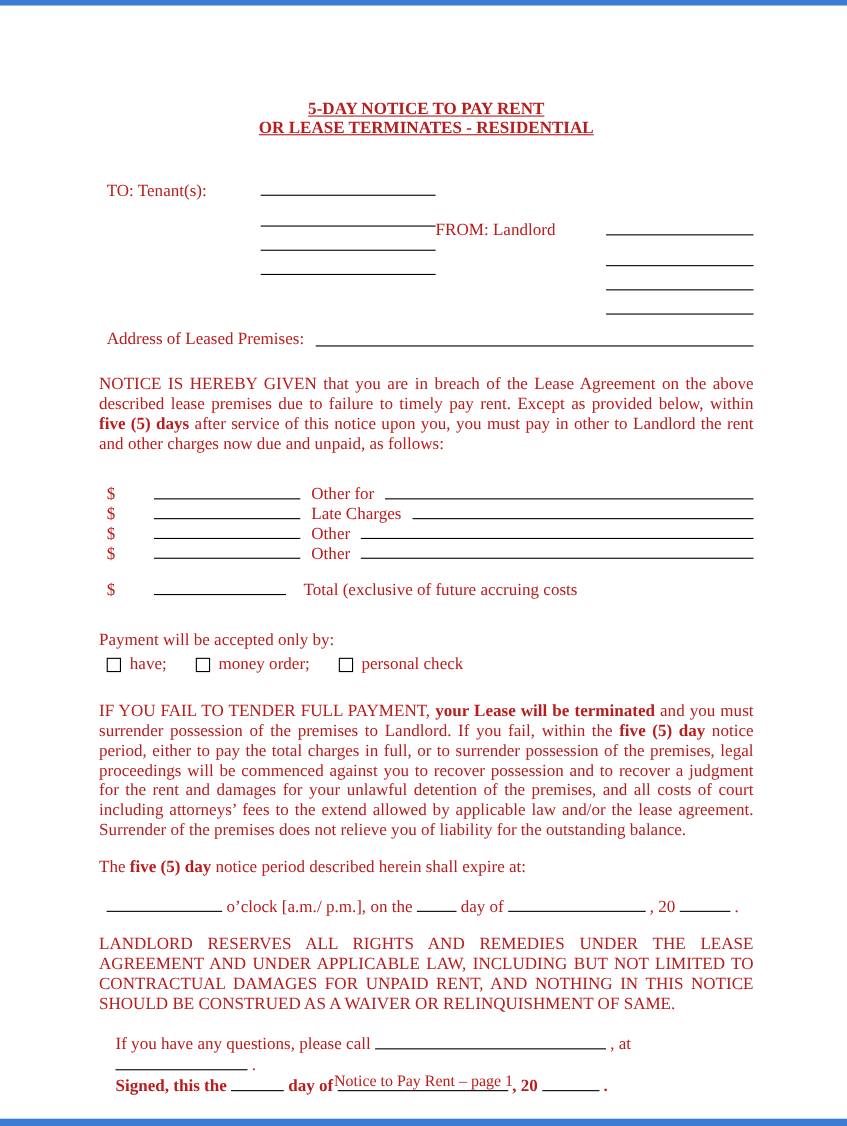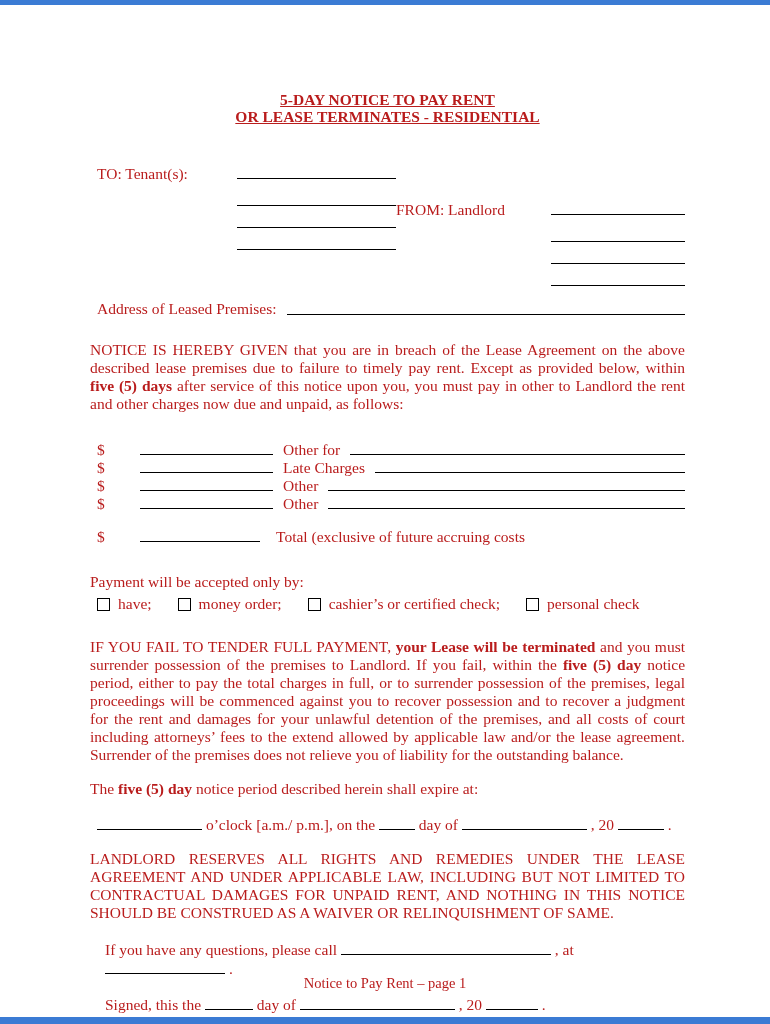--- a/index.html
+++ b/index.html
@@ -59,21 +59,21 @@
   .payment-intro { margin-top: 26px; line-height: 19px; }
   .checkbox-row { display: flex; align-items: center; margin-top: 3px; height: 20px; padding-left: 7px; }
   .cb-group { display: flex; align-items: center; margin-right: 26px; }
   .checkbox { width: 13px; height: 13px; border: 1.5px solid #000; display: inline-block; margin-right: 8px; flex: none; }
 
   .p-fail { margin-top: 24px; }
   .expire-sentence { margin-top: 15px; line-height: 19px; }
   .time-line { margin-top: 17px; padding-left: 7px; line-height: 19px; }
   .p-rights { margin-top: 16px; }
   .questions-line { margin-top: 18px; padding-left: 15px; line-height: 19px; }
-  .signed-line { margin-top: 17px; padding-left: 15px; line-height: 19px; }
+  .signed-line { padding-left: 15px; line-height: 19px; font-weight: bold; }
 
   .footer { position: absolute; bottom: 32px; left: 0; width: 100%; text-align: center; font-size: 14.5px; }
 </style>
 </head>
 <body>
 
 <div class="page">
   <div class="edge-bar edge-top" style="background: rgb(59, 123, 212);"></div>
 
   <div class="content">
@@ -171,24 +171,20 @@
       <span class="cb-group">
         <span class="checkbox"></span>
         <span>have;</span>
       </span>
       <span class="cb-group">
         <span class="checkbox"></span>
         <span>money order;</span>
       </span>
       <span class="cb-group">
         <span class="checkbox"></span>
-        <span>cashier’s or certified check;</span>
-      </span>
-      <span class="cb-group">
-        <span class="checkbox"></span>
         <span>personal check</span>
       </span>
     </div>
 
     <div class="para p-fail">
       <span>IF YOU FAIL TO TENDER FULL PAYMENT,</span>
       <span class="b">your Lease will be terminated</span>
       <span>and you must surrender possession of the premises to Landlord. If you fail, within the</span>
       <span class="b">five (5) day</span>
       <span>notice period, either to pay the total charges in full, or to surrender possession of the premises, legal proceedings will be commenced against you to recover possession and to recover a judgment for the rent and damages for your unlawful detention of the premises, and all costs of court including attorneys’ fees to the extend allowed by applicable law and/or the lease agreement.  Surrender of the premises does not relieve you of liability for the outstanding balance.</span>

